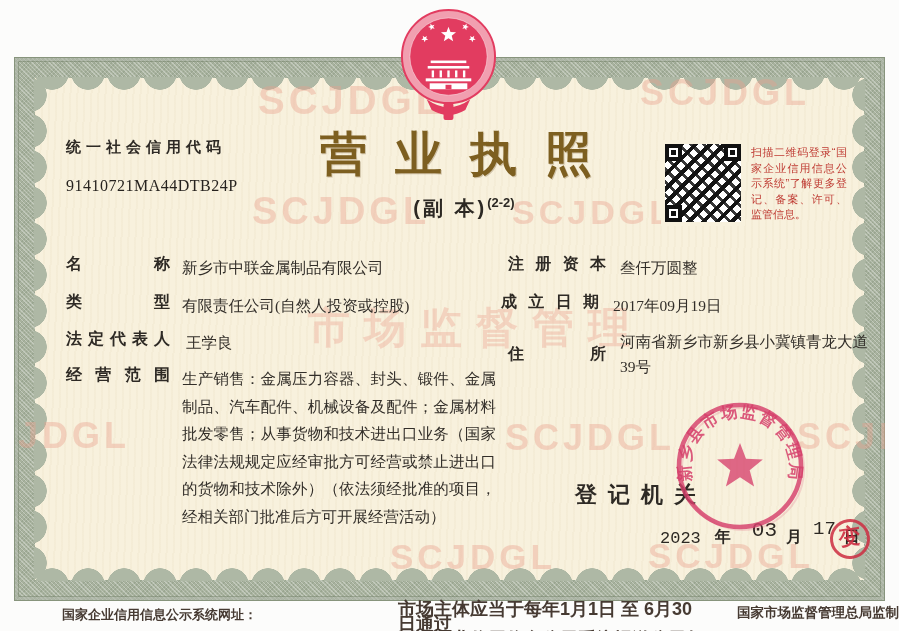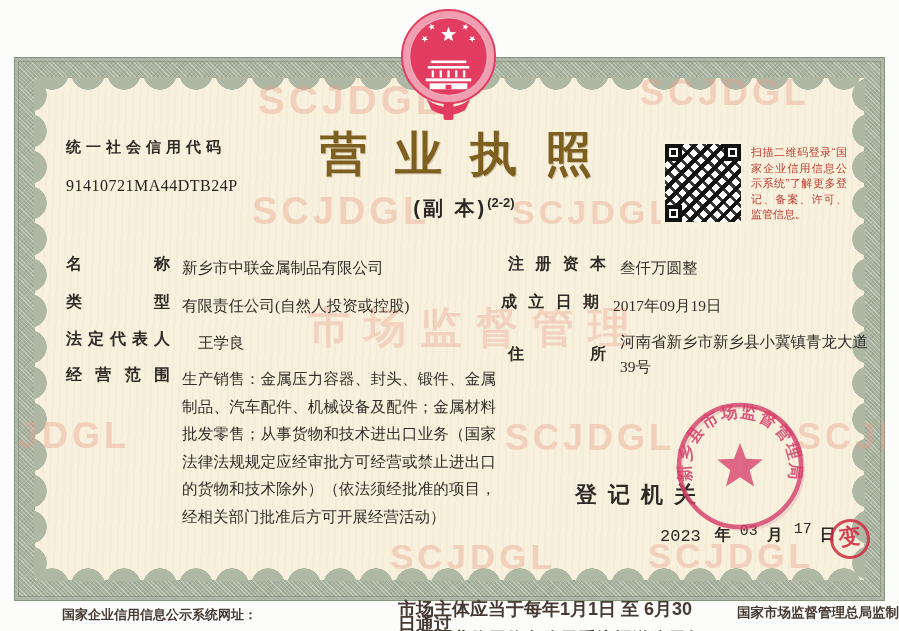--- a/index.html
+++ b/index.html
@@ -108,21 +108,21 @@
     <div class="c" style="left:52px;top:235px;display:flex;">
       <span class="flabel">类型</span>
       <span class="fvalue" style="margin-left:12px;">有限责任公司(自然人投资或控股)</span>
     </div>
     <div class="c" style="left:52px;top:197px;display:flex;">
       <span class="flabel">名称</span>
       <span class="fvalue" style="margin-left:12px;">新乡市中联金属制品有限公司</span>
     </div>
     <div class="c" style="left:52px;top:272px;display:flex;">
       <span class="flabel">法定代表人</span>
-      <span class="fvalue" style="margin-left:28px;">王学良</span>
+      <span class="fvalue" style="margin-left:16px;">王学良</span>
     </div>
     <div class="c" style="left:52px;top:308px;display:flex;">
       <span class="flabel">经营范围</span>
       <span class="fvalue scope" style="margin-left:12px;">生产销售：金属压力容器、封头、锻件、金属制品、汽车配件、机械设备及配件；金属材料批发零售；从事货物和技术进出口业务（国家法律法规规定应经审批方可经营或禁止进出口的货物和技术除外）（依法须经批准的项目，经相关部门批准后方可开展经营活动）</span>
     </div>
 
     <div class="c" style="left:494px;top:197px;display:flex;">
       <span class="flabel r">注册资本</span>
       <span class="fvalue" style="margin-left:14px;">叁仟万圆整</span>
     </div>
@@ -133,23 +133,23 @@
     <div class="c" style="left:494px;top:272px;display:flex;align-items:center;">
       <span class="flabel r">住所</span>
       <span class="fvalue addr" style="margin-left:14px;">河南省新乡市新乡县小冀镇青龙大道39号</span>
     </div>
 
     <div class="c reg" style="left:561px;top:423px;">登记机关</div>
 
     <div class="c dateline" style="left:646px;top:468px;">
       <span class="num">2023</span>
       <span class="unit" style="margin-left:14px;">年</span>
-      <span class="num" style="margin-left:9px;transform:translateY(-6px);font-size:15px;">03</span>
+      <span class="num" style="margin-left:21px;transform:translateY(-6px);font-size:21px;">03</span>
       <span class="unit" style="margin-left:9px;">月</span>
-      <span class="num" style="margin-left:11px;transform:translateY(-8px);font-size:15px;">17</span>
+      <span class="num" style="margin-left:11px;transform:translateY(-8px);font-size:19px;">17</span>
       <span class="unit" style="margin-left:8px;">日</span>
     </div>
 
     <svg class="seal" style="left:650px;top:332px;" width="152" height="152" viewBox="0 0 152 152">
       <circle cx="76" cy="77" r="61" fill="none" stroke="#d6406b" stroke-width="4.5" opacity="0.82"></circle>
       <circle cx="79" cy="80" r="61" fill="none" stroke="#d6406b" stroke-width="2" opacity="0.18"></circle>
       <polygon transform="translate(76,78) scale(3)" opacity="0.78" fill="#d6406b" points="0,-8 2,-2.75 7.61,-2.47 3.23,1.05 4.7,6.47 0,3.4 -4.7,6.47 -3.23,1.05 -7.61,-2.47 -2,-2.75"></polygon>
       <defs>
           <path id="sealArc" d="M 32.7,103 A 50,50 0 1 1 119.3,103" fill="none"></path>
         </defs>

